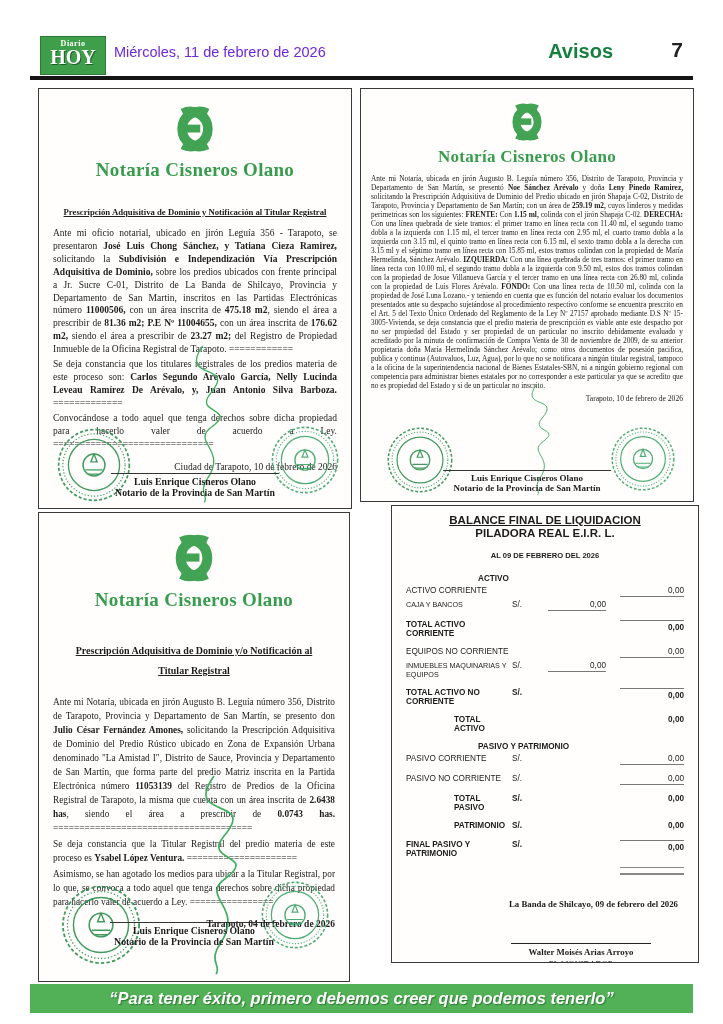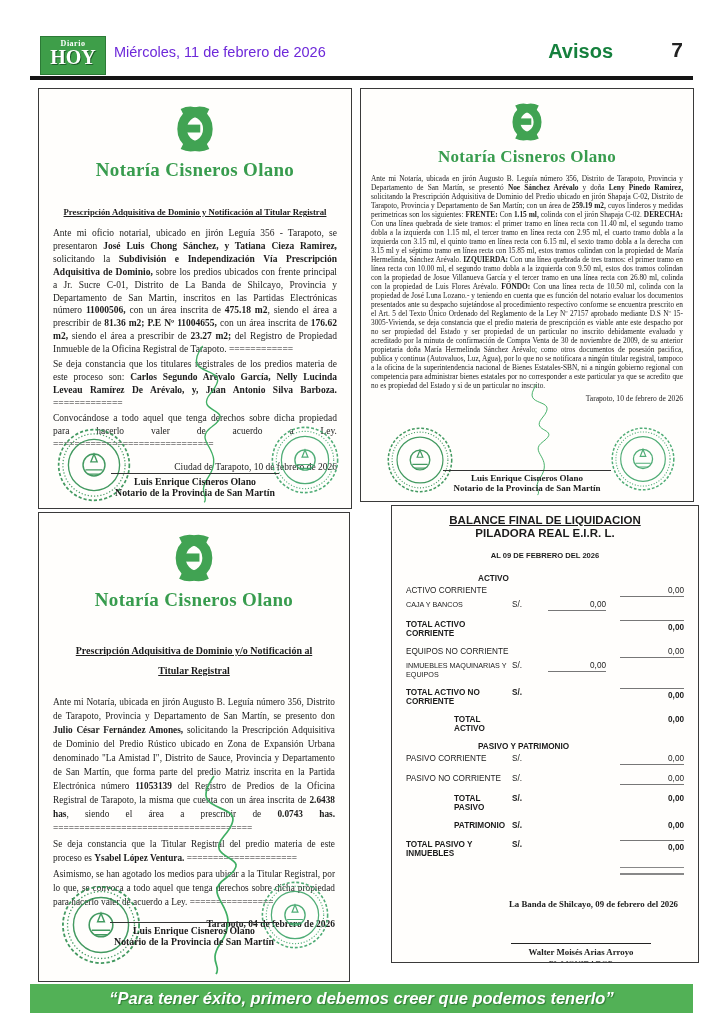--- a/index.html
+++ b/index.html
@@ -258,21 +258,21 @@
         <span class="bmid"></span>
         <span class="bright">0,00</span>
       </div>
       <div class="brow gap bold">
         <span class="blabel ind">PATRIMONIO</span>
         <span class="bcur">S/.</span>
         <span class="bmid"></span>
         <span class="bright">0,00</span>
       </div>
       <div class="brow gap bold">
-        <span class="blabel">TOTAL PASIVO Y INMUEBLES</span>
+        <span class="blabel">FINAL PASIVO Y PATRIMONIO</span>
         <span class="bcur">S/.</span>
         <span class="bmid"></span>
         <span class="bright o">0,00</span>
       </div>
       <div class="brow gap">
         <span class="blabel"></span>
         <span class="bright dblrule"></span>
       </div>
     </div>
   <div class="bal-date">La Banda de Shilcayo, 09 de febrero del 2026</div>

